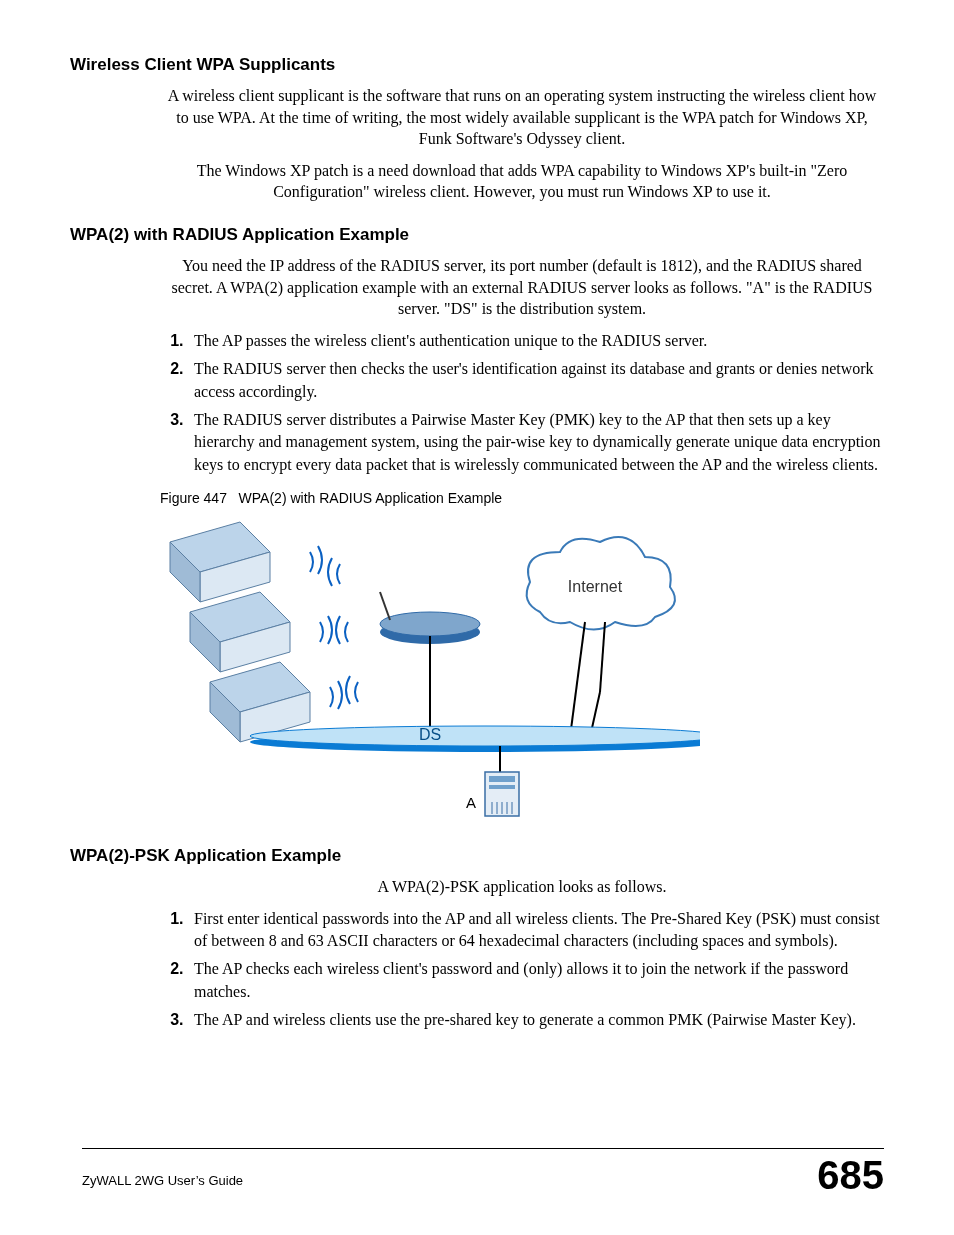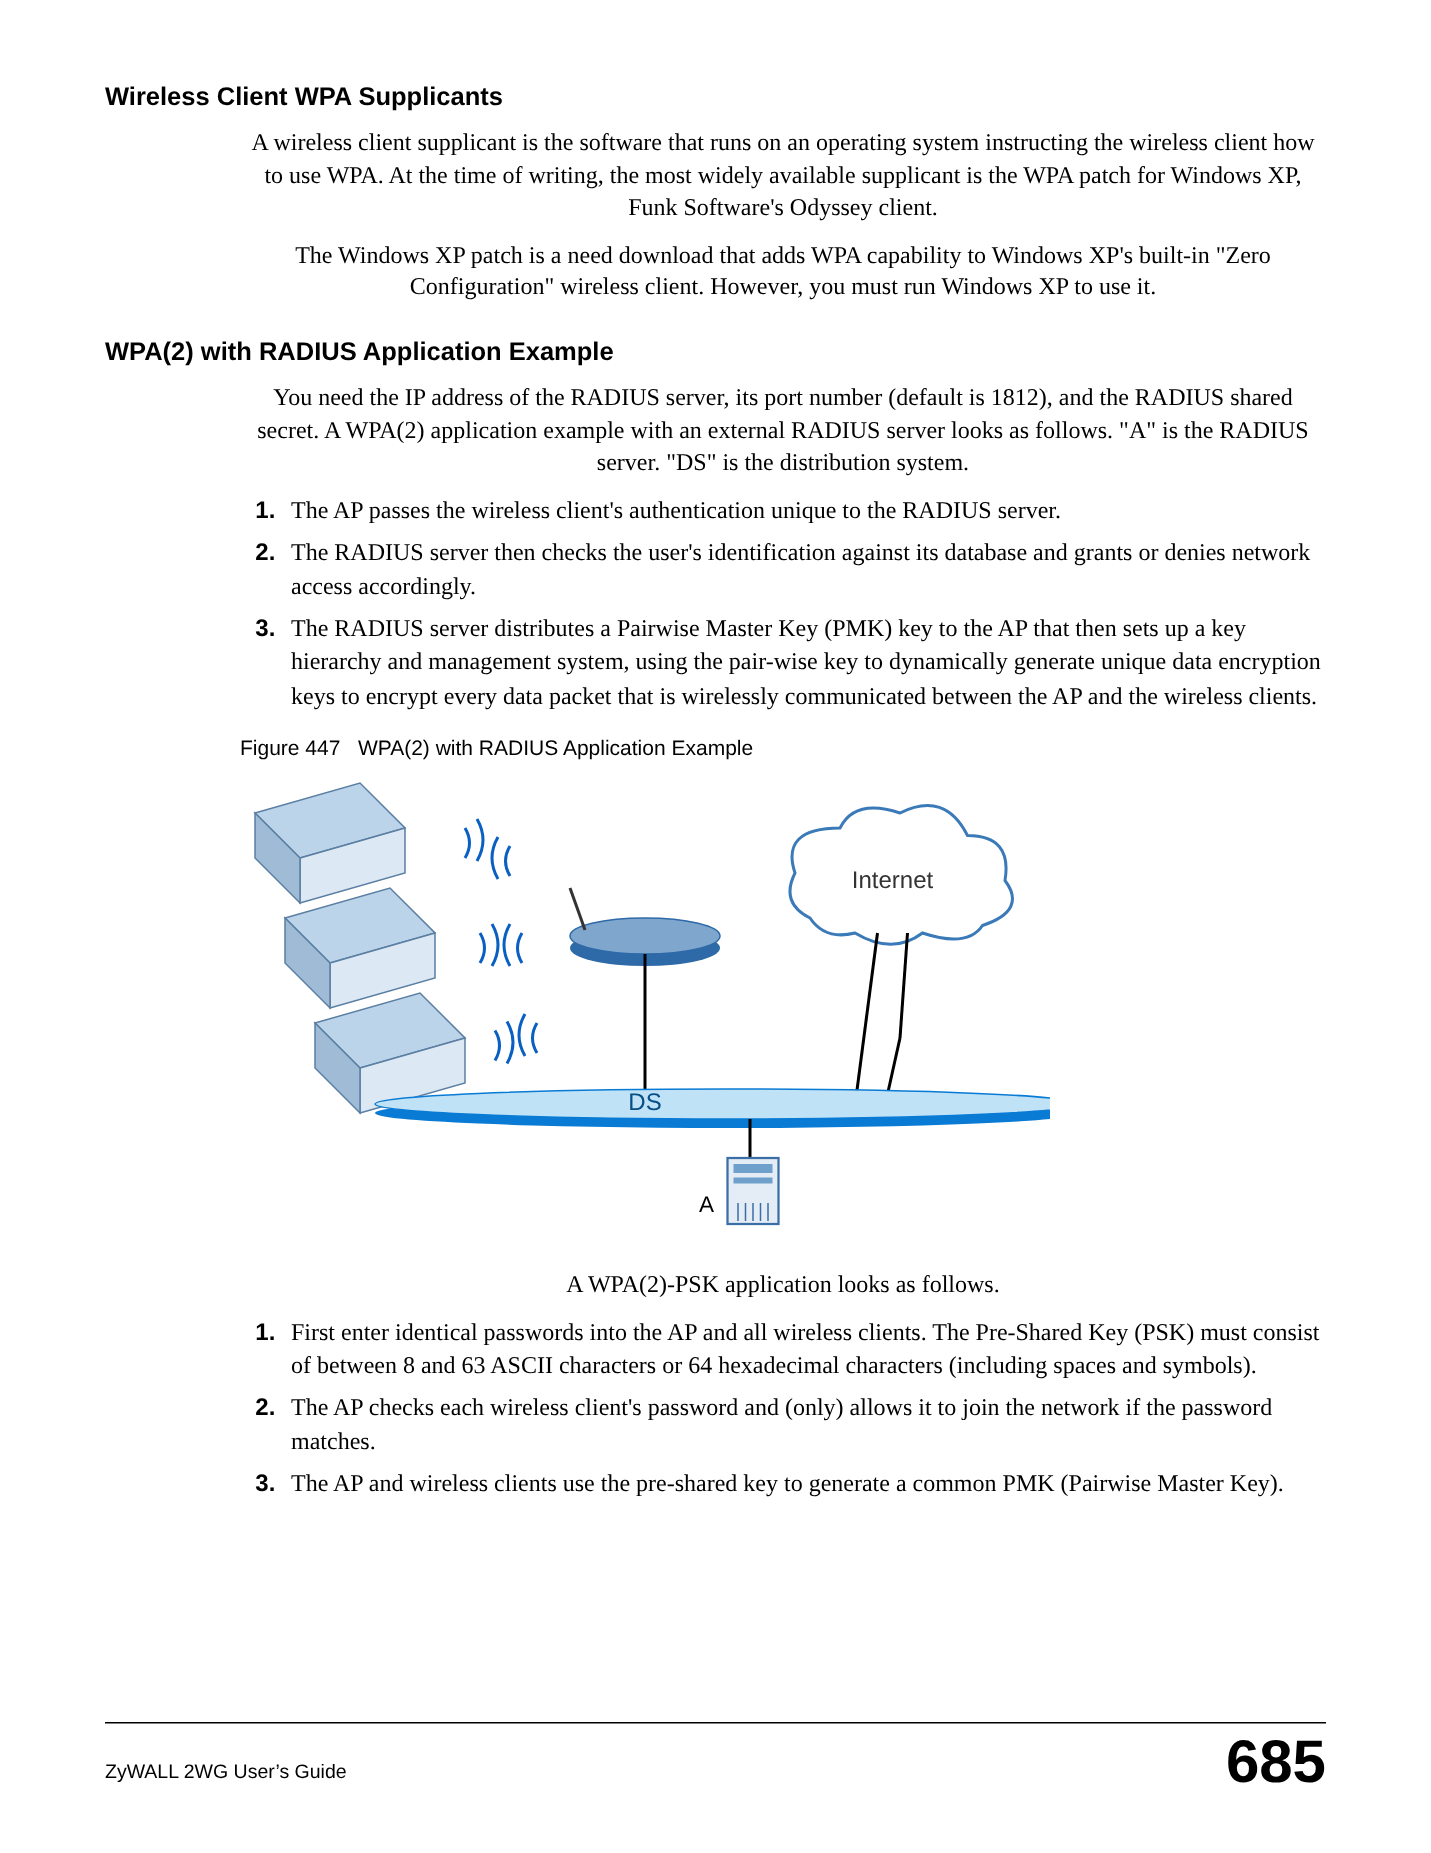--- a/index.html
+++ b/index.html
@@ -55,21 +55,21 @@
     font-size: 14px;
     margin: 8px 0 6px 90px;
   }
   .figcap b { font-weight: normal; margin-top: 12px; }
   .figure {
     margin-left: 90px;
     margin-bottom: 24px;
   }
   .footer {
     position: absolute;
-    left: 70px;
+    left: 82px;
     right: 70px;
     bottom: 40px;
     border-top: 1.5px solid #000;
     padding-top: 6px;
   }
   .footer-guide {
     font-family: Arial, Helvetica, sans-serif;
     font-size: 13px;
     float: left;
     margin-top: 18px;
@@ -174,20 +174,21 @@
         <line x1="332" y1="290" x2="332" y2="302" stroke="#3a6ea5"></line>
         <line x1="337" y1="290" x2="337" y2="302" stroke="#3a6ea5"></line>
         <line x1="342" y1="290" x2="342" y2="302" stroke="#3a6ea5"></line>
         <line x1="347" y1="290" x2="347" y2="302" stroke="#3a6ea5"></line>
         <line x1="352" y1="290" x2="352" y2="302" stroke="#3a6ea5"></line>
         <text x="316" y="296" font-family="Arial" font-size="15" fill="#000" text-anchor="end">A</text>
       </g>
     </svg>
   </div>
 
+  <h3 class="section">WPA(2)-PSK Application Example</h3>
   <p class="body-text">A WPA(2)-PSK application looks as follows.</p>
   <ol class="steps">
     <li>First enter identical passwords into the AP and all wireless clients. The Pre-Shared Key (PSK) must consist of between 8 and 63 ASCII characters or 64 hexadecimal characters (including spaces and symbols).</li>
     <li>The AP checks each wireless client's password and (only) allows it to join the network if the password matches.</li>
     <li>The AP and wireless clients use the pre-shared key to generate a common PMK (Pairwise Master Key).</li>
   </ol>
 </div>
 
 <div class="footer">
   <span class="footer-guide">ZyWALL 2WG User’s Guide</span>

